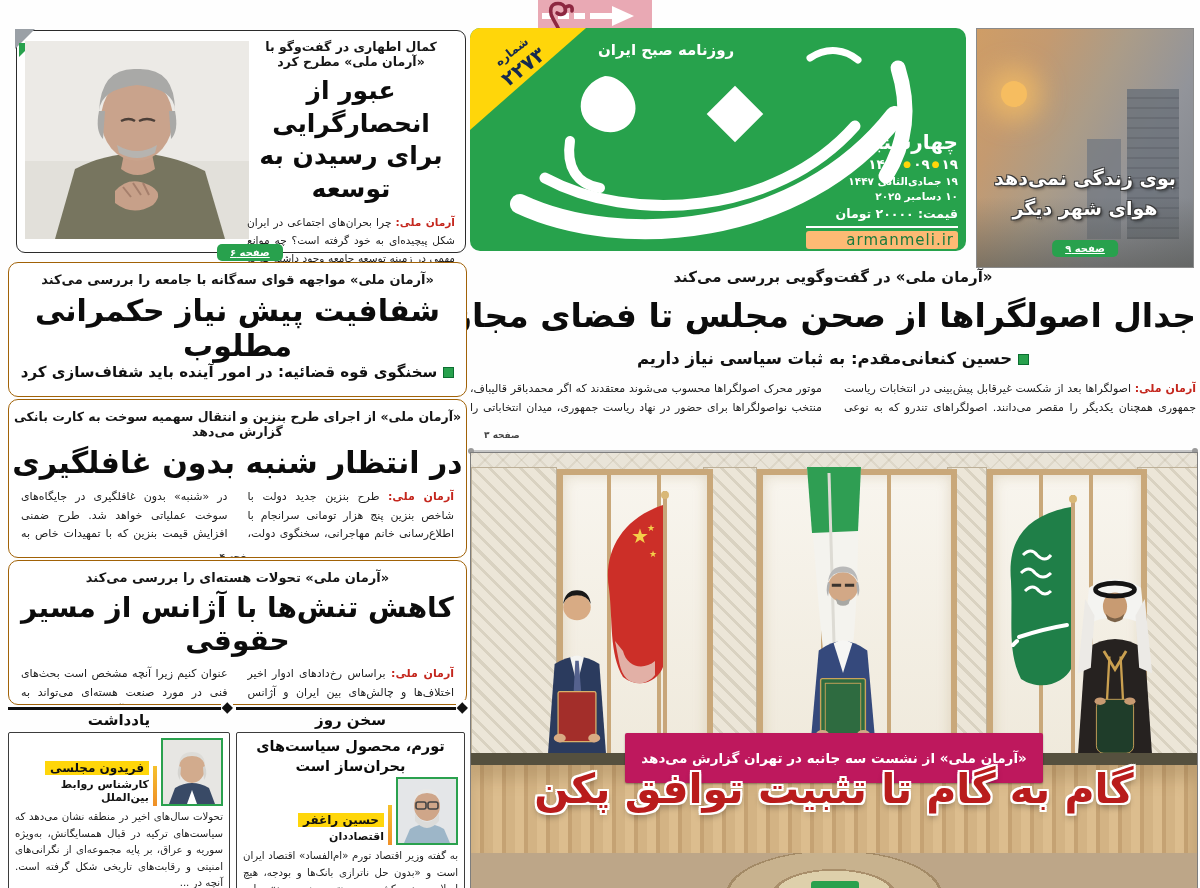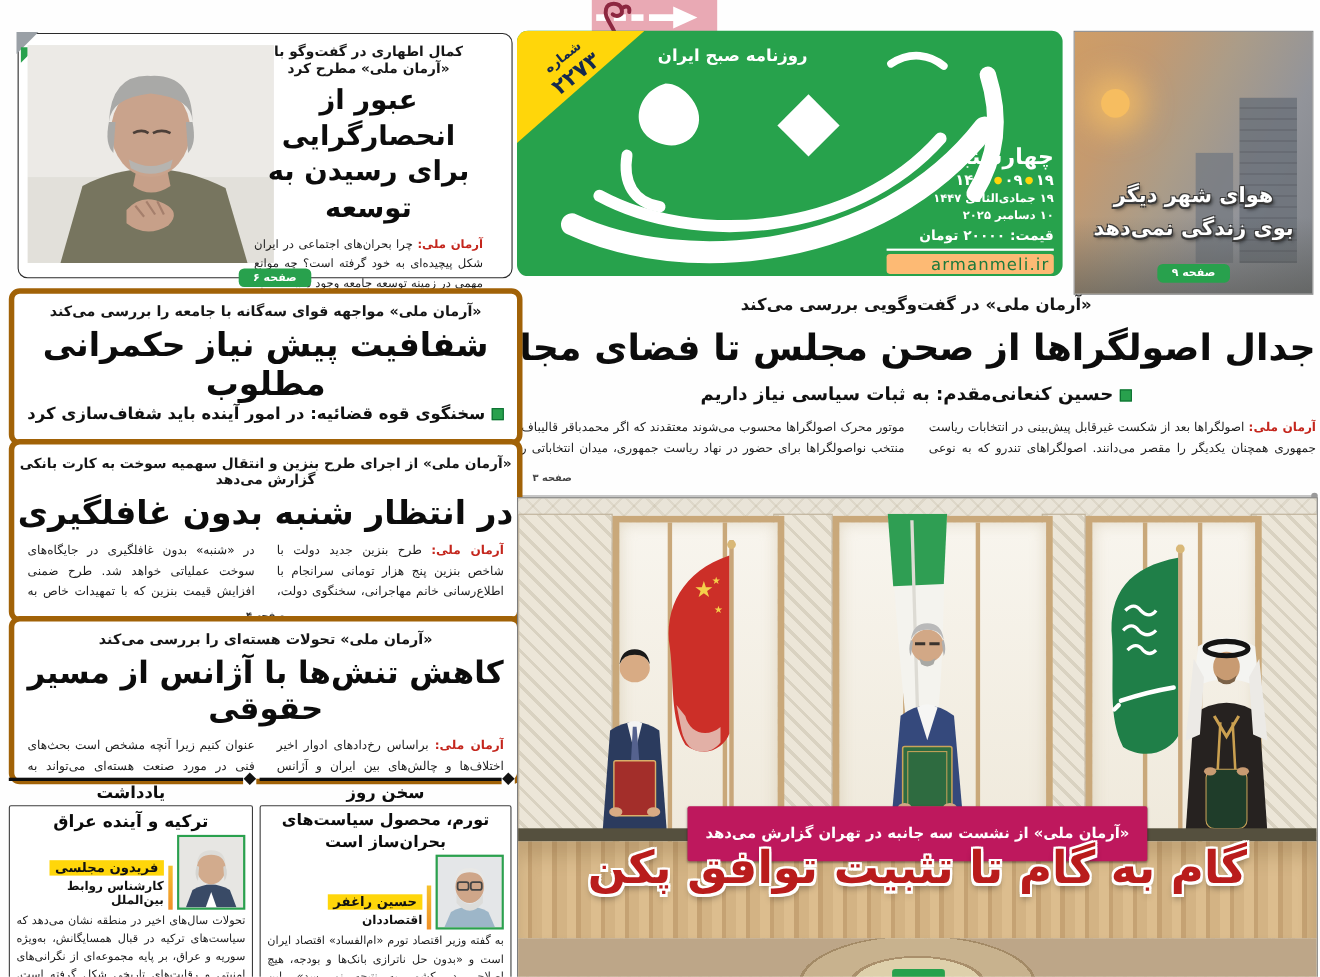--- a/index.html
+++ b/index.html
@@ -7,38 +7,38 @@
     width:1200px;height:888px;position:relative;overflow:hidden;
     background:#fefefe;
     font-family:"DejaVu Sans", sans-serif;
     -webkit-font-smoothing:antialiased;
   }
   .rtl{direction:rtl;}
   .abs{position:absolute;}
 
   
   .pill{display:inline-block;background:#28a14d;color:#fff;border-radius:5px;
-        padding:1px 13px;font-size:10px;font-weight:bold;line-height:1.5;}
+        padding:1px 13px;font-size:10px;font-weight:bold;line-height:1.5;text-decoration:underline;}
   .gsq{display:inline-block;width:9px;height:9px;background:#28a14d;border:1.5px solid #0c6e31;
        margin-left:6px;vertical-align:middle;}
   .lead-label{color:#c4261d;font-weight:bold;}
   .body-txt{font-size:11px;line-height:1.7;text-align:justify;color:#1c1c1c;}
   .kicker{font-weight:bold;color:#161616;text-align:center;}
   .headline{font-weight:bold;color:#0c0c0c;text-align:center;letter-spacing:-.5px;}
   .pgnum{font-size:9px;color:#333;text-align:center;font-weight:bold;}
 
   
   .feature{left:16px;top:30px;width:448px;height:221px;background:#fff;
            border:1.5px solid #2b2b2b;border-radius:9px;}
   .feature .fold{position:absolute;left:-2px;top:-2px;width:0;height:0;
       border-top:20px solid #9aa0a6;border-right:20px solid transparent;}
   .feature .fold2{position:absolute;left:2px;top:12px;width:0;height:0;
       border-top:14px solid #28a14d;border-right:14px solid transparent;}
   .feature .photo{position:absolute;left:8px;top:10px;width:224px;height:198px;background:#efefed;overflow:hidden;}
-  .feature .txt{position:absolute;right:26px;top:8px;width:208px;}
+  .feature .txt{position:absolute;right:10px;top:8px;width:208px;}
   .feature .kicker{font-size:12.5px;margin-bottom:6px;}
   .feature .headline{font-size:25px;line-height:1.3;}
   .feature .body-txt{margin-top:8px;font-size:10.6px;}
   .feature .pill{position:absolute;left:200px;bottom:-9px;}
 
   
   .masthead{left:470px;top:28px;width:496px;height:223px;background:#27a24c;border-radius:10px;}
   .masthead .corner{position:absolute;left:0;top:0;width:116px;height:102px;
       background:#ffd60a;clip-path:polygon(0 0,100% 0,0 100%);border-top-left-radius:10px;}
   .issue{position:absolute;left:6px;top:14px;transform:rotate(-38deg);color:#15294e;text-align:center;width:86px;}
@@ -79,21 +79,21 @@
   .lead-story .kicker{font-size:15px;padding-top:6px;}
   .lead-story .headline{font-size:33px;margin-top:10px;white-space:nowrap;}
   .lead-story .sub{font-size:16.5px;font-weight:bold;text-align:center;margin-top:14px;color:#111;}
   .lead-story .cols{margin-top:12px;columns:2;column-gap:22px;height:52px;overflow:hidden;}
   .lead-story .pg{position:absolute;left:14px;top:168px;font-size:9px;font-weight:bold;color:#444;}
   .lead-rule{left:470px;top:450px;width:726px;height:0;border-top:2px solid #c6c6c6;}
   .lead-rule::before,.lead-rule::after{content:"";position:absolute;top:-4px;width:6px;height:6px;border-radius:50%;background:#9a9a9a;}
   .lead-rule::before{left:-2px;} .lead-rule::after{right:-2px;}
 
   
-  .artbox{left:8px;width:457px;background:#fff;border:5px solid #a16207;border-radius:10px;overflow:hidden;}
+  .artbox{left:8px;width:457px;background:#fff;border:1px solid #a16207;border-radius:10px;overflow:hidden;}
   .artbox .kicker{font-size:13px;padding-top:9px;}
   .artbox .headline{font-size:30px;margin-top:6px;}
   .artbox .sub{font-size:15px;font-weight:bold;text-align:center;margin-top:0;color:#111;}
   .artbox .cols{margin:8px 12px 0 12px;columns:2;column-gap:20px;height:58px;overflow:hidden;}
   .artbox .pgnum{margin-top:6px;}
   #artA{top:262px;height:133px;}
   #artB{top:399px;height:157px;}
   #artB .kicker{font-size:12.5px;}
   #artC{top:560px;height:143px;}
   #artC .headline{font-size:28px;}
@@ -222,22 +222,22 @@
       </div>
   </div>
 </div>
 
 <div class="abs smog">
   <div class="sun"></div>
   <div class="tower1"></div>
   <div class="tower2"></div>
   <div class="haze"></div>
   <div class="hl rtl">
+    <div>بوی زندگی نمی‌دهد</div>
     <div>هوای شهر دیگر</div>
-    <div>بوی زندگی نمی‌دهد</div>
   </div>
   <span class="pill">صفحه ۹</span>
 </div>
 
 <div class="abs lead-story rtl">
   <div class="kicker">«آرمان ملی» در گفت‌وگویی بررسی می‌کند</div>
   <div class="headline">جدال اصولگراها از صحن مجلس تا فضای مجازی</div>
   <div class="sub"><span class="gsq"></span><span>حسین کنعانی‌مقدم: به ثبات سیاسی نیاز داریم</span></div>
   <div class="cols body-txt">
     <span class="lead-label">آرمان ملی:</span>
@@ -270,21 +270,20 @@
   <div class="cols body-txt">
     <span class="lead-label">آرمان ملی:</span>
     <span>براساس رخ‌دادهای ادوار اخیر اختلاف‌ها و چالش‌های بین ایران و آژانس انرژی اتمی را نمی‌توانیم تنها در موارد فنی عنوان کنیم زیرا آنچه مشخص است بحث‌های فنی در مورد صنعت هسته‌ای می‌تواند به سرانجامی برسد مانند آنچه در ظاهر مشاهده کردیم و دیگر توافقاتی که به فرجامی نرسید ولی همانطوری که در ...</span>
   </div>
 
 </div>
 
 <div class="abs mini rtl" id="noteBox">
   <div class="hdr"><span class="dia">◆</span><span>یادداشت</span></div>
   <div class="inner">
-    <div class="title">ترکیه و آینده عراق</div>
     <div class="arow">
       <div class="pphoto">
         <svg width="58" height="64" viewBox="0 0 58 64">
           <rect width="58" height="64" fill="#e7e6e3"></rect>
           <path d="M6 64 L12 48 Q29 38 46 48 L52 64 Z" fill="#394a66"></path>
           <path d="M24 64 L29 50 L34 64 Z" fill="#fff"></path>
           <ellipse cx="29" cy="28" rx="13" ry="15" fill="#d2ab8d"></ellipse>
           <path d="M16 26 Q16 12 29 12 Q42 12 42 26 Q40 16 29 16 Q18 16 16 26 Z" fill="#dddcd8"></path>
           <path d="M16 26 Q13 34 17 40 L18 27 Z M42 26 Q45 34 41 40 L40 27 Z" fill="#d5d4d0"></path>
         </svg>

